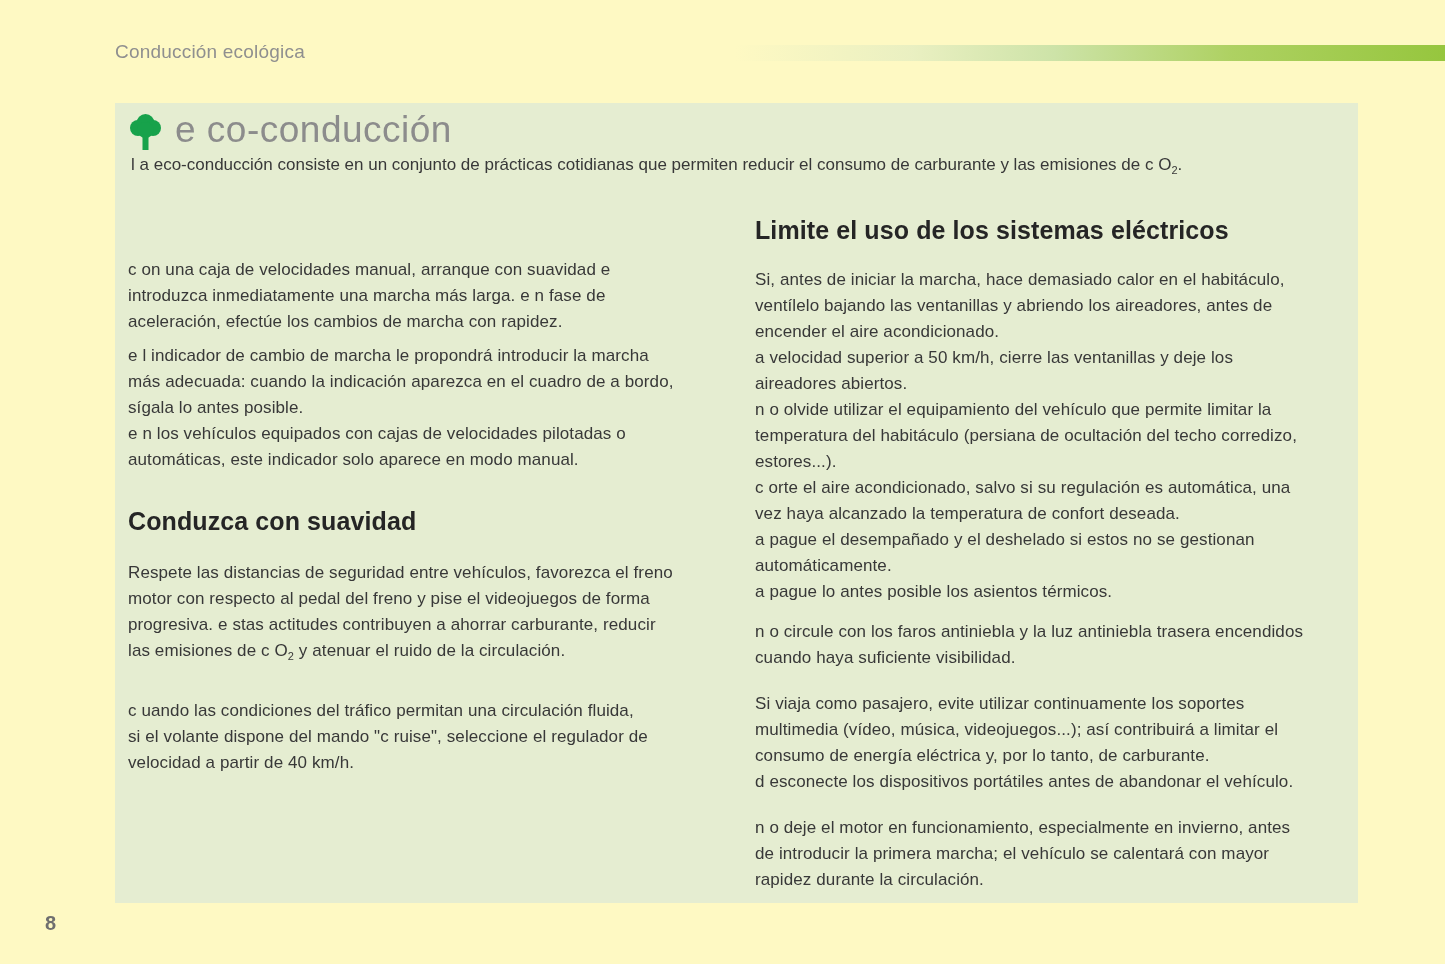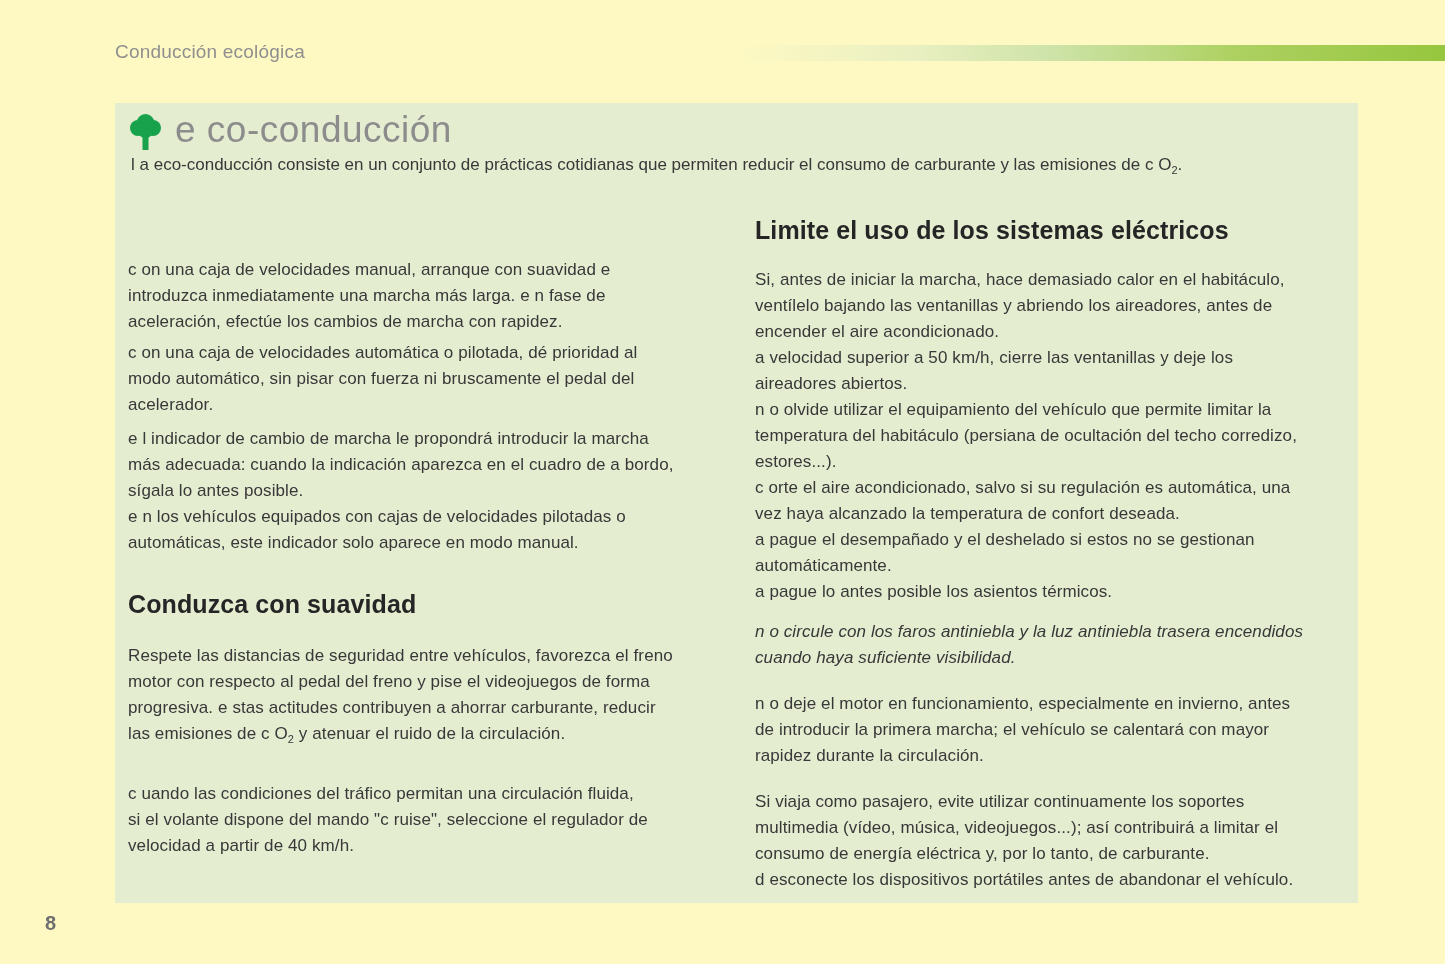--- a/index.html
+++ b/index.html
@@ -49,21 +49,21 @@
     margin:0; font-size:17px; line-height:26px; color:#383838;
     white-space:pre; letter-spacing:0.1px;
   }
   .col-left  .mt-p1 { margin-top:42px; }
   .col-left  .mt-p2 { margin-top:5px; }
   .col-left  .mt-p3 { margin-top:8px; }
   .col-left  .mt-h2 { margin-top:33px; }
   .col-left  .mt-p4 { margin-top:24px; }
   .col-left  .mt-p5 { margin-top:29px; }
   .col-right .mt-p1 { margin-top:22px; }
-  .col-right .mt-p2 { margin-top:14px;font-style:italic; }
+  .col-right .mt-p2 { margin-top:14px; }
   .col-right .mt-p3 { margin-top:20px; }
   .col-right .mt-p4 { margin-top:20px; }
   .page-number {
     position:absolute; left:45px; top:912px;
     font-size:20px; font-weight:700; color:#6f6f6f;
   }
 </style>
 </head>
 <body>
 
@@ -87,23 +87,20 @@
       </svg>
       <div class="eco-title">e co-conducción</div>
     </div>
 
     <div class="intro"><span>l a eco-conducción consiste en un conjunto de prácticas cotidianas que permiten reducir el consumo de carburante y las emisiones de c O</span><sub>2</sub><span>.</span></div>
 
     <div class="col col-left">
       <p class="body-par mt-p1">c on una caja de velocidades manual, arranque con suavidad e
 introduzca inmediatamente una marcha más larga. e n fase de
 aceleración, efectúe los cambios de marcha con rapidez.</p>
-      <p class="body-par mt-p2">c on una caja de velocidades automática o pilotada, dé prioridad al
-modo automático, sin pisar con fuerza ni bruscamente el pedal del
-acelerador.</p>
       <p class="body-par mt-p3">e l indicador de cambio de marcha le propondrá introducir la marcha
 más adecuada: cuando la indicación aparezca en el cuadro de a bordo,
 sígala lo antes posible.
 e n los vehículos equipados con cajas de velocidades pilotadas o
 automáticas, este indicador solo aparece en modo manual.</p>
       <h2 class="section-heading mt-h2">Conduzca con suavidad</h2>
       <p class="body-par mt-p4"><span>Respete las distancias de seguridad entre vehículos, favorezca el freno
 motor con respecto al pedal del freno y pise el videojuegos de forma
 progresiva. e stas actitudes contribuyen a ahorrar carburante, reducir
 las emisiones de c O</span><sub>2</sub><span> y atenuar el ruido de la circulación.</span></p>
@@ -122,26 +119,26 @@
 n o olvide utilizar el equipamiento del vehículo que permite limitar la
 temperatura del habitáculo (persiana de ocultación del techo corredizo,
 estores...).
 c orte el aire acondicionado, salvo si su regulación es automática, una
 vez haya alcanzado la temperatura de confort deseada.
 a pague el desempañado y el deshelado si estos no se gestionan
 automáticamente.
 a pague lo antes posible los asientos térmicos.</p>
       <p class="body-par mt-p2">n o circule con los faros antiniebla y la luz antiniebla trasera encendidos
 cuando haya suficiente visibilidad.</p>
-      <p class="body-par mt-p3">n o deje el motor en funcionamiento, especialmente en invierno, antes
-de introducir la primera marcha; el vehículo se calentará con mayor
-rapidez durante la circulación.</p>
       <p class="body-par mt-p4">Si viaja como pasajero, evite utilizar continuamente los soportes
 multimedia (vídeo, música, videojuegos...); así contribuirá a limitar el
 consumo de energía eléctrica y, por lo tanto, de carburante.
 d esconecte los dispositivos portátiles antes de abandonar el vehículo.</p>
+      <p class="body-par mt-p3">n o deje el motor en funcionamiento, especialmente en invierno, antes
+de introducir la primera marcha; el vehículo se calentará con mayor
+rapidez durante la circulación.</p>
     </div>
 
   </div>
 
   <div class="page-number">8</div>
 
 </div>
 
 </body></html>

